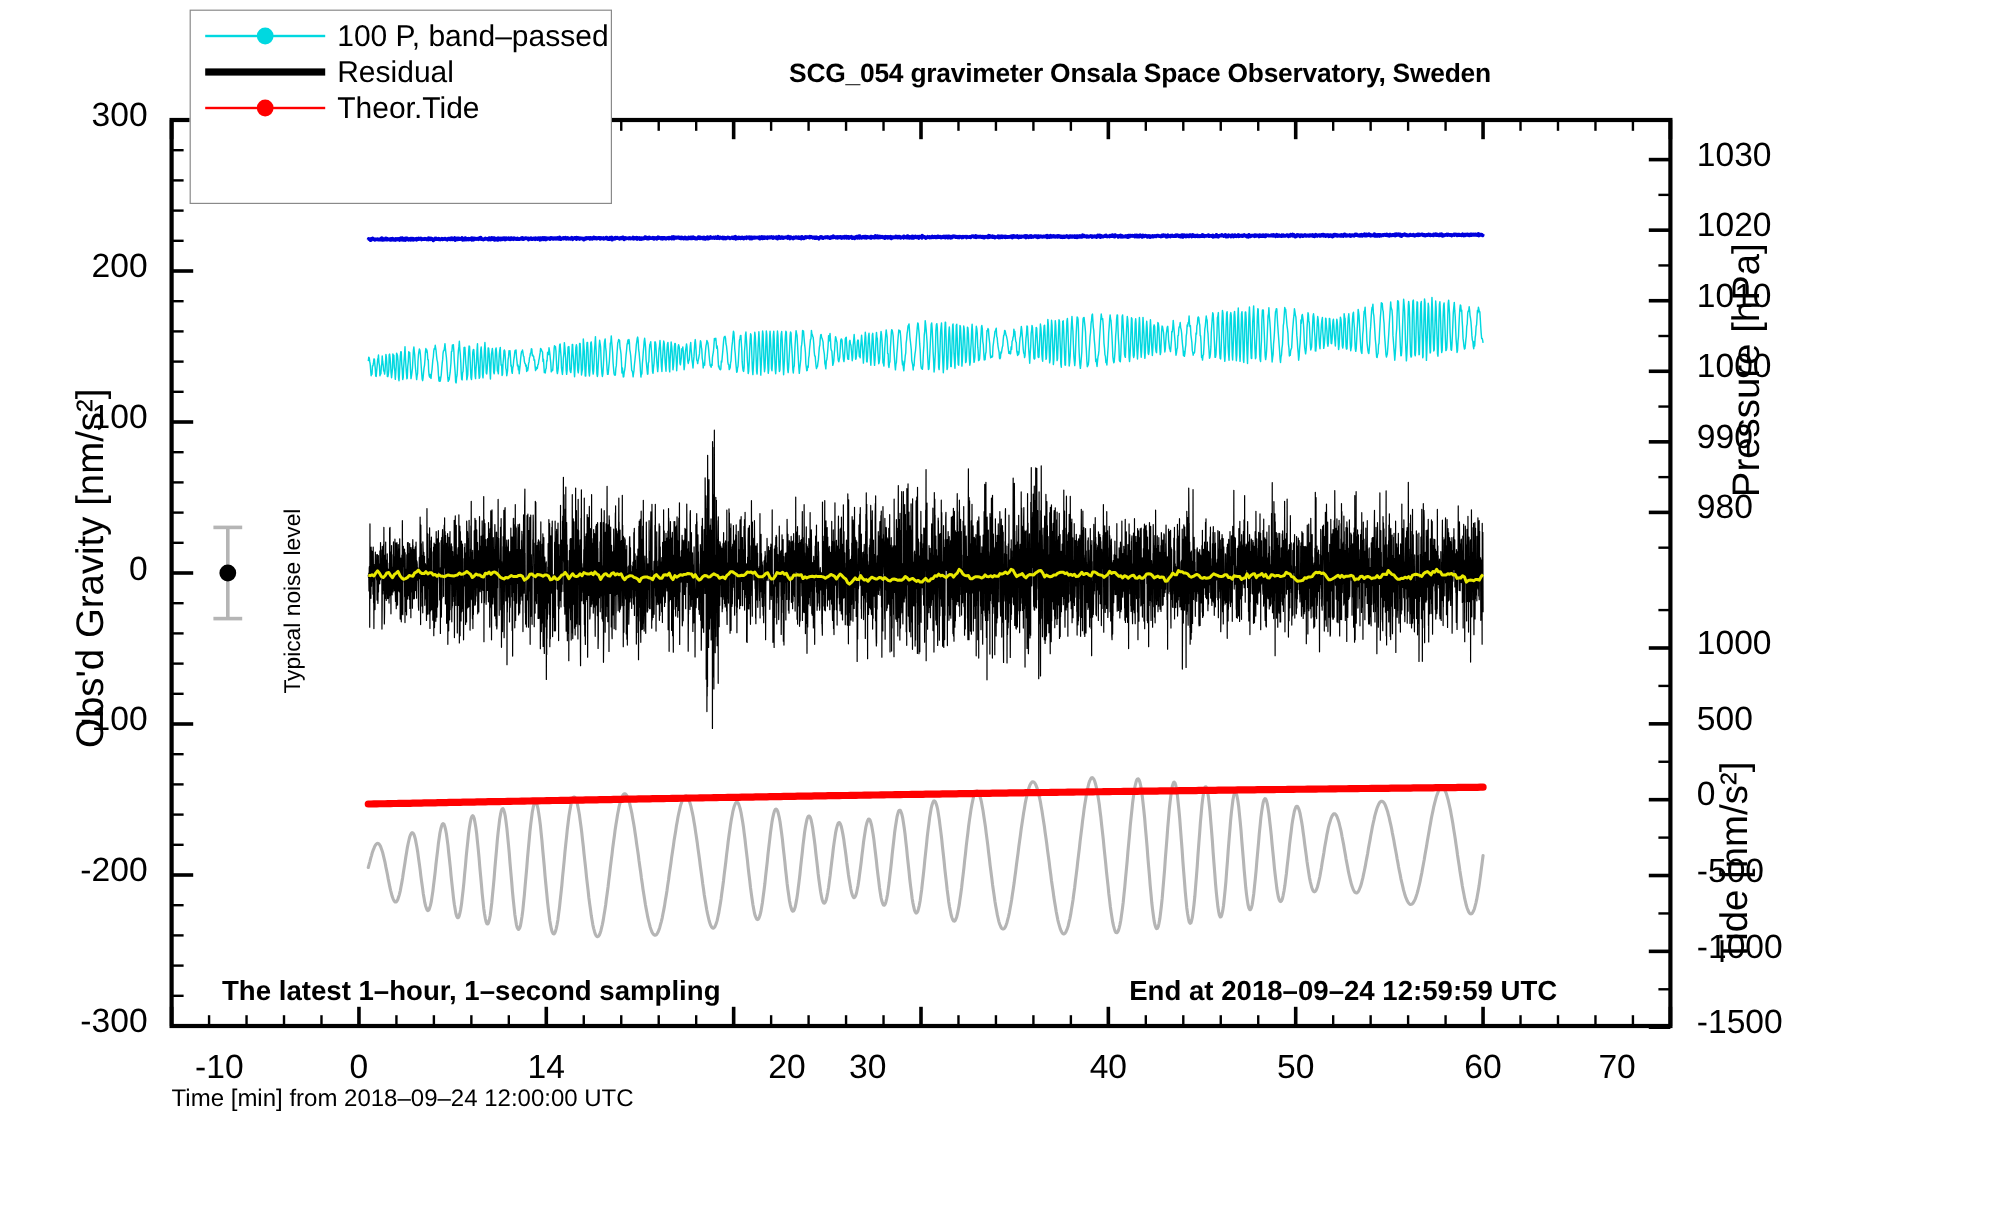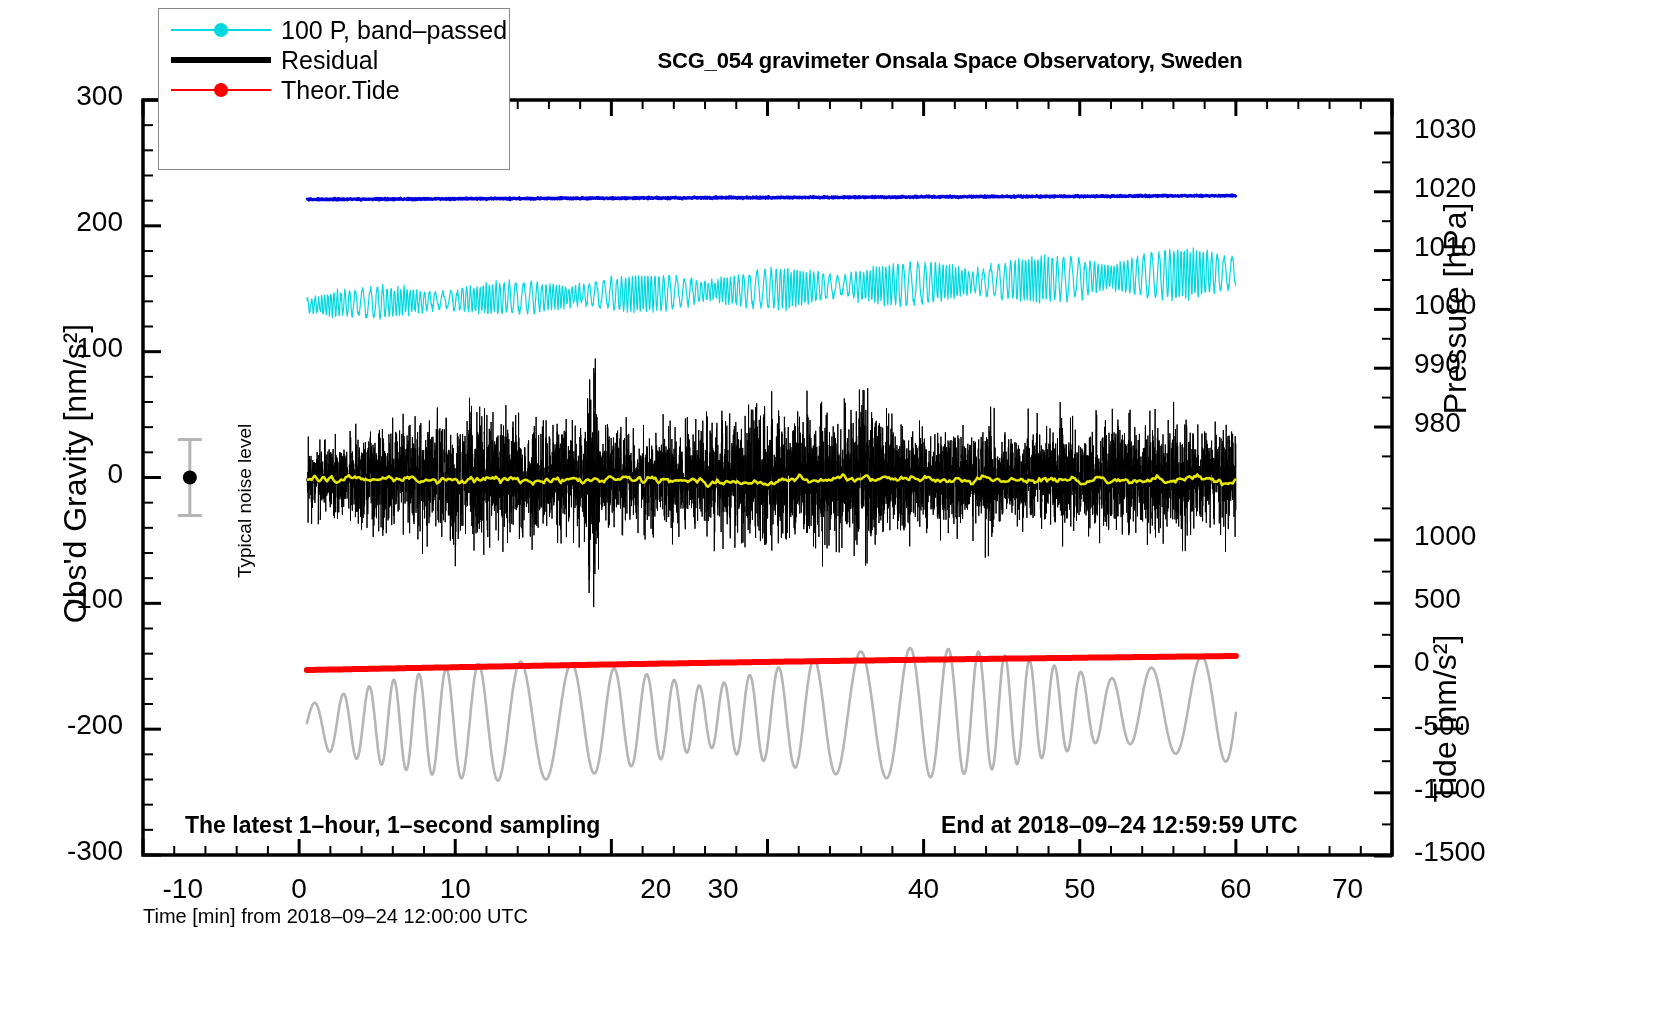--- a/index.html
+++ b/index.html
@@ -54,21 +54,21 @@
   <div class="abs" id="chart-title">SCG_054 gravimeter Onsala Space Observatory, Sweden</div>
 
   <div class="abs" id="ylabel-left">Obs'd Gravity [nm/s²]</div>
   <div class="abs" id="ylabel-right-top">Pressure [hPa]</div>
   <div class="abs" id="ylabel-right-bot">Tide [nm/s²]</div>
   <div class="abs" id="xlabel">Time [min] from 2018–09–24 12:00:00 UTC</div>
 
   <div id="tick-layer">
       <div class="abs tick-label" style="left: 83px; top: 873px; width: 120px; text-align: right;">-10</div>
       <div class="abs tick-label" style="left: 239.125px; top: 873px; width: 120px; text-align: center;">0</div>
-      <div class="abs tick-label" style="left: 395.25px; top: 873px; width: 120px; text-align: center;">10</div>
+      <div class="abs tick-label" style="left: 395.25px; top: 873px; width: 120px; text-align: center;">14</div>
       <div class="abs tick-label" style="left: 551.375px; top: 873px; width: 120px; text-align: right;">20</div>
       <div class="abs tick-label" style="left: 707.5px; top: 873px; width: 120px; text-align: left;">30</div>
       <div class="abs tick-label" style="left: 863.625px; top: 873px; width: 120px; text-align: center;">40</div>
       <div class="abs tick-label" style="left: 1019.75px; top: 873px; width: 120px; text-align: center;">50</div>
       <div class="abs tick-label" style="left: 1175.88px; top: 873px; width: 120px; text-align: center;">60</div>
       <div class="abs tick-label" style="left: 1332px; top: 873px; width: 120px; ">70</div>
       <div class="abs tick-label" style="left: -12px; top: 80px; width: 135px; text-align: right;">300</div>
       <div class="abs tick-label" style="left: -12px; top: 205.833px; width: 135px; text-align: right;">200</div>
       <div class="abs tick-label" style="left: -12px; top: 331.667px; width: 135px; text-align: right;">100</div>
       <div class="abs tick-label" style="left: -12px; top: 457.5px; width: 135px; text-align: right;">0</div>

